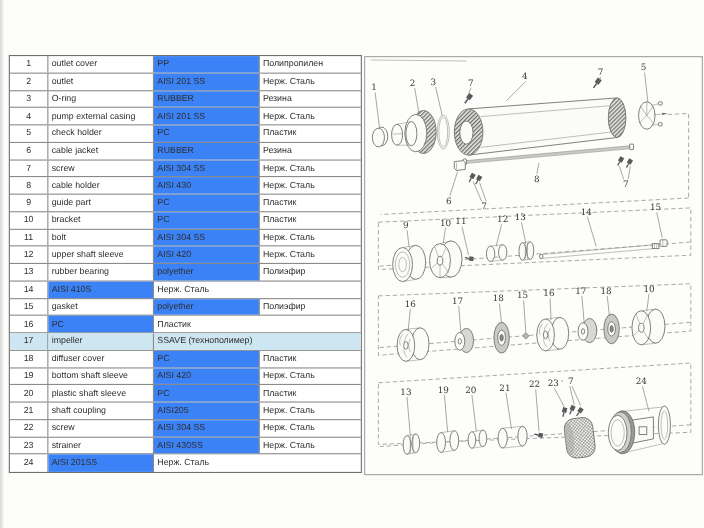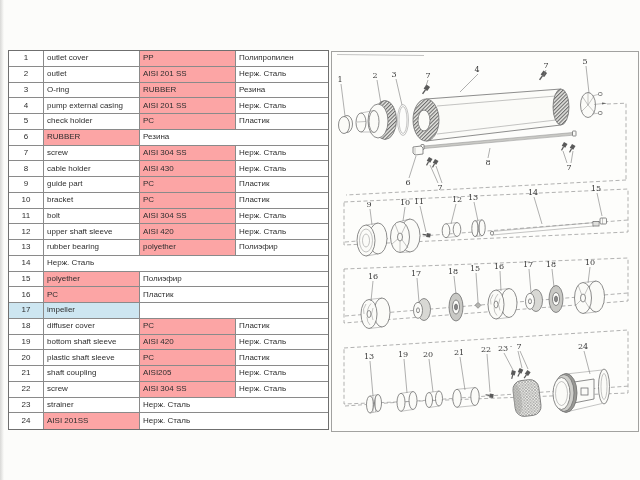--- a/index.html
+++ b/index.html
@@ -9,21 +9,21 @@
     background:linear-gradient(90deg,#d8d8d6,rgba(255,255,255,0));}
 
   
   .tbl{position:absolute;left:8px;top:50px;width:321px;border:1px solid #6f6f6f;background:#fff;box-sizing:border-box;}
   .trow{display:flex;height:15.75px;box-sizing:border-box;border-bottom:1px solid #8a8a8a;}
   .trow:last-child{border-bottom:none;}
   .tc{box-sizing:border-box;height:100%;border-right:1px solid #8a8a8a;display:flex;align-items:center;
       padding:0 3px;font-size:8px;line-height:1;color:#2e2e2e;white-space:nowrap;overflow:hidden;}
   .tc.no{width:35px;justify-content:center;padding:0;}
   .tc.name{width:96px;}
-  .tc.mat{width:96px;background:#fca5a5;}
+  .tc.mat{width:96px;background:#3b82f6;}
   .tc.ru{flex:1;border-right:none;}
   .trow.hl .tc{background:#cde6f1;}
 
   
   #diag{position:absolute;left:331px;top:51px;width:306px;height:379px;border:1px solid #a2a2a0;background:#fdfdfb;}
   svg{display:block;}
   .part{stroke:#707070;stroke-width:.8;fill:#fbfbf8;}
   .pfill{stroke:#707070;stroke-width:.8;}
   .thin{stroke:#8a8a8a;stroke-width:.5;fill:none;}
   .dash{stroke:#909090;stroke-width:.7;fill:none;stroke-dasharray:4 2.5;}
@@ -63,20 +63,21 @@
       <div class="tc ru">Нерж. Сталь</div>
     </div>
         <div class="trow">
       <div class="tc no">5</div>
       <div class="tc name">check holder</div>
       <div class="tc mat">PC</div>
       <div class="tc ru">Пластик</div>
     </div>
         <div class="trow">
       <div class="tc no">6</div>
+      <div class="tc name">cable jacket</div>
       <div class="tc mat">RUBBER</div>
       <div class="tc ru">Резина</div>
     </div>
         <div class="trow">
       <div class="tc no">7</div>
       <div class="tc name">screw</div>
       <div class="tc mat">AISI 304 SS</div>
       <div class="tc ru">Нерж. Сталь</div>
     </div>
         <div class="trow">
@@ -110,35 +111,38 @@
       <div class="tc ru">Нерж. Сталь</div>
     </div>
         <div class="trow">
       <div class="tc no">13</div>
       <div class="tc name">rubber bearing</div>
       <div class="tc mat">polyether</div>
       <div class="tc ru">Полиэфир</div>
     </div>
         <div class="trow">
       <div class="tc no">14</div>
+      <div class="tc mat">AISI 410S</div>
       <div class="tc ru">Нерж. Сталь</div>
     </div>
         <div class="trow">
       <div class="tc no">15</div>
+      <div class="tc name">gasket</div>
       <div class="tc mat">polyether</div>
       <div class="tc ru">Полиэфир</div>
     </div>
         <div class="trow">
       <div class="tc no">16</div>
       <div class="tc mat">PC</div>
       <div class="tc ru">Пластик</div>
     </div>
         <div class="trow hl">
       <div class="tc no">17</div>
       <div class="tc name">impeller</div>
+      <div class="tc ru">SSAVE (технополимер)</div>
     </div>
         <div class="trow">
       <div class="tc no">18</div>
       <div class="tc name">diffuser cover</div>
       <div class="tc mat">PC</div>
       <div class="tc ru">Пластик</div>
     </div>
         <div class="trow">
       <div class="tc no">19</div>
       <div class="tc name">bottom shaft sleeve</div>
@@ -159,20 +163,21 @@
     </div>
         <div class="trow">
       <div class="tc no">22</div>
       <div class="tc name">screw</div>
       <div class="tc mat">AISI 304 SS</div>
       <div class="tc ru">Нерж. Сталь</div>
     </div>
         <div class="trow">
       <div class="tc no">23</div>
       <div class="tc name">strainer</div>
+      <div class="tc mat">AISI 430SS</div>
       <div class="tc ru">Нерж. Сталь</div>
     </div>
         <div class="trow">
       <div class="tc no">24</div>
       <div class="tc mat">AISI 201SS</div>
       <div class="tc ru">Нерж. Сталь</div>
     </div>
       </div>
   </div>
 

